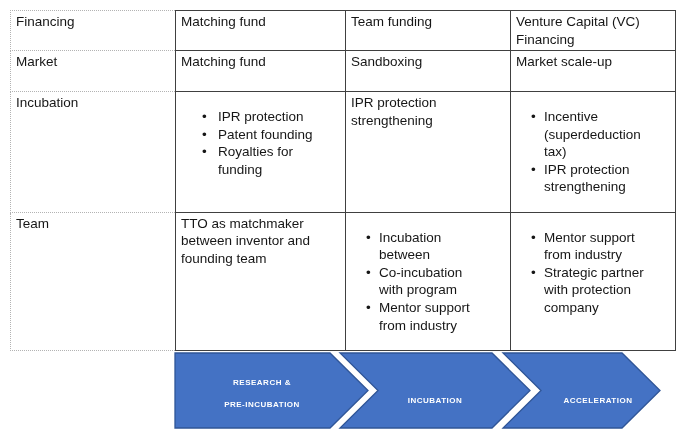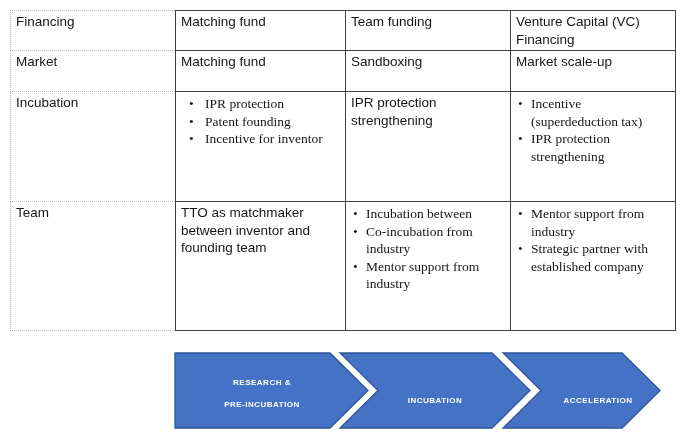--- a/index.html
+++ b/index.html
@@ -15,21 +15,21 @@
   td{
     border:1px solid var(--grid-solid,#404040);
     vertical-align:top;padding:2px 6px 2px 5px;
     overflow:hidden;
   }
   td.rowhead{
     border:1px dotted var(--grid-dotted,#b3b3b3);
     border-right:1px solid var(--grid-solid,#404040);
     margin-left:31px;
   }
-  ul.bullets{list-style:none;margin:1px;padding:0;font-family:Liberation Serif, serif;}
+  ul.bullets{list-style:none;margin:14px;padding:0;}
   .bullets li{position:relative;padding-left:14px;}
   .bullets li::before{content:"\2022";position:absolute;left:1px;}
   .bullets.lg li{padding-left:23px;}
   .bullets.lg li::before{left:7px;}
   svg.arrows{position:absolute;left:0;top:0;pointer-events:none;}
   polygon.arrow{fill:var(--arrow-fill,#4472C4);stroke:var(--arrow-border,#2F5597);stroke-width:1.3;}
   text.arrow-label{
     fill:var(--arrow-text,#ffffff);
     font-family:"Liberation Sans",sans-serif;
     font-size:8px;font-weight:700;letter-spacing:0.5px;text-anchor:middle;
@@ -58,45 +58,45 @@
         <td>Matching fund</td>
         <td>Sandboxing</td>
         <td>Market scale-up</td>
       </tr>
       <tr style="height:110px">
         <td class="rowhead">Incubation</td>
         <td>
           <ul class="bullets lg">
               <li>IPR protection</li>
               <li>Patent founding</li>
-              <li>Incentive for inventor</li>
+              <li>Royalties for funding</li>
             </ul>
         </td>
         <td>IPR protection strengthening</td>
         <td>
           <ul class="bullets">
               <li>Incentive (superdeduction tax)</li>
               <li>IPR protection strengthening</li>
             </ul>
         </td>
       </tr>
       <tr style="height:129px">
         <td class="rowhead">Team</td>
         <td>TTO as matchmaker between inventor and founding team</td>
         <td>
           <ul class="bullets">
               <li>Incubation between</li>
-              <li>Co-incubation from industry</li>
+              <li>Co-incubation with program</li>
               <li>Mentor support from industry</li>
             </ul>
         </td>
         <td>
           <ul class="bullets">
               <li>Mentor support from industry</li>
-              <li>Strategic partner with established company</li>
+              <li>Strategic partner with protection company</li>
             </ul>
         </td>
       </tr>
     </tbody>
   </table>
 </div>
 
 <svg class="arrows" width="700" height="439" viewBox="0 0 700 439">
   <g>
     <polygon class="arrow" points="175,353 330,353 368,390.5 330,428 175,428"></polygon>

